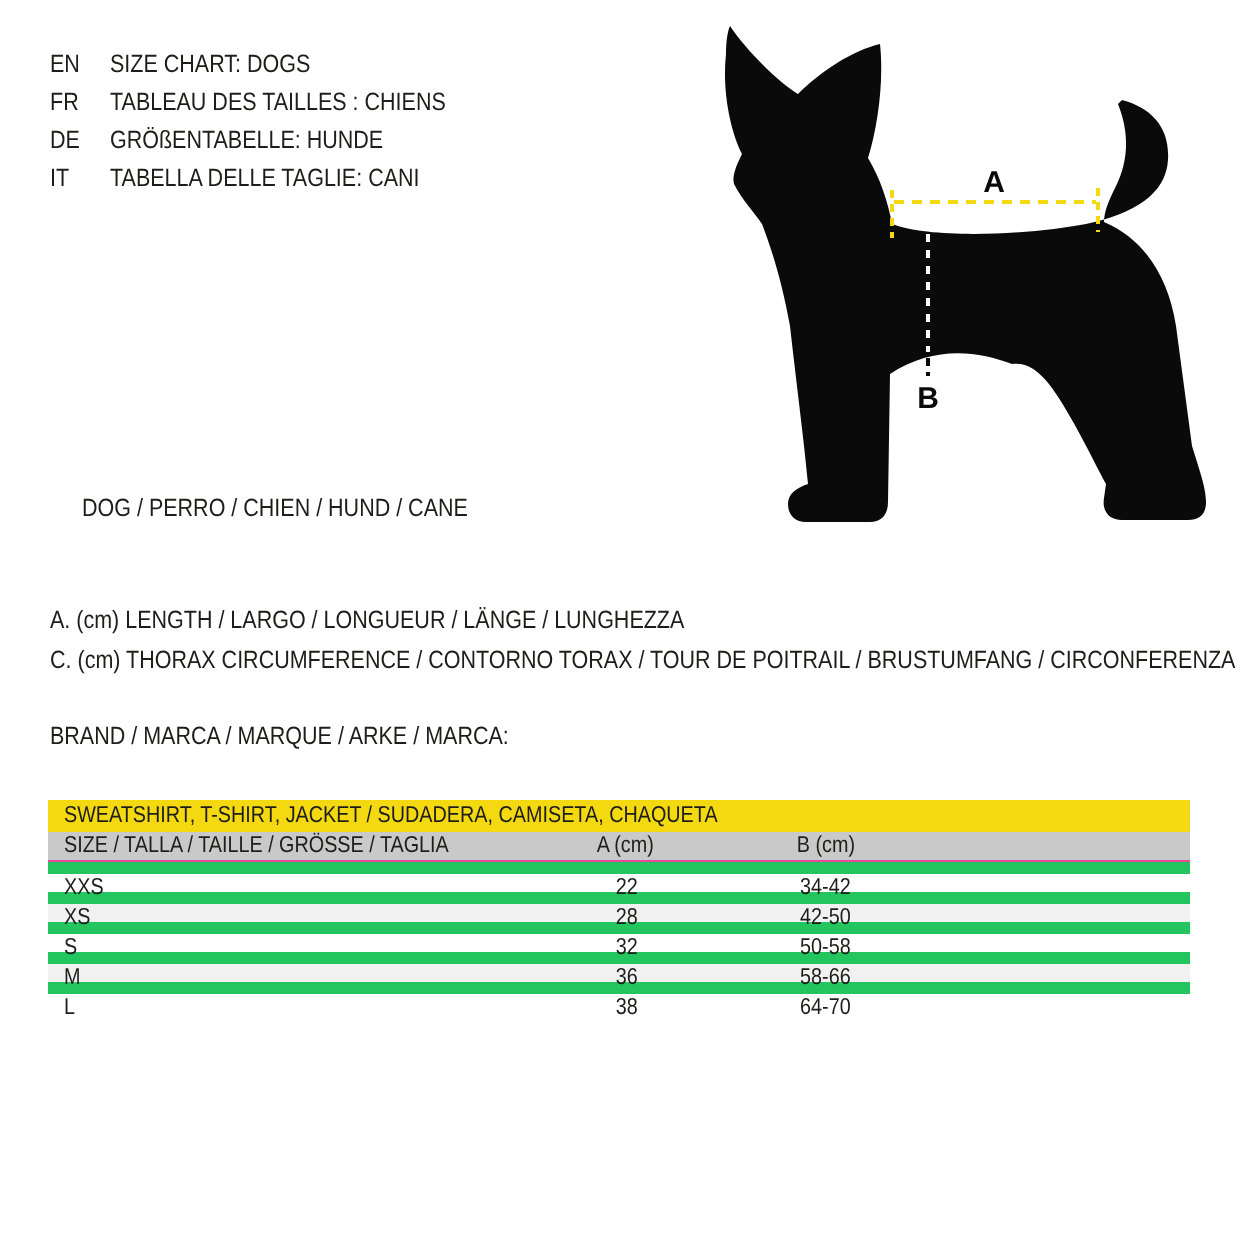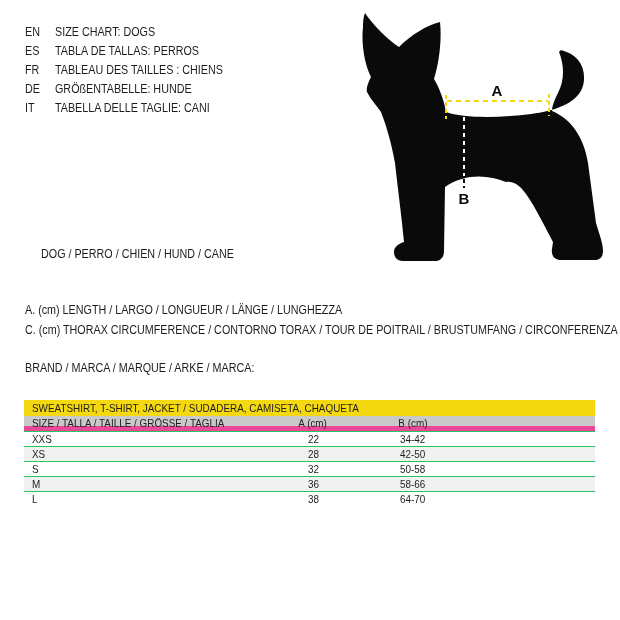--- a/index.html
+++ b/index.html
@@ -27,38 +27,34 @@
   .note-animal { top:247px;padding-left:16px; }
   .note-length { top:303px; }
   .note-thorax { top:323px; }
   .note-brand  { top:361px; }
 
   
   .size-table { position:absolute; left:24px; top:400px; width:571px; font-size:11.5px; }
   .tbl-header { background:#F4D911; padding:2px 0 2px 8px; font-weight:normal; }
   .tbl-header .hline { display:block; height:12px; line-height:12px; }
   .tbl-grid-row { display:grid; grid-template-columns:235px 108px 92px 1fr; align-items:center; height:15px; line-height:15px; }
-  .tbl-subheader { background:#C9C9C9; border-bottom:5px solid #ec4899; }
+  .tbl-subheader { background:#C9C9C9; border-bottom:1px solid #ec4899; }
   .cell-left  { padding-left:8px; text-align:left; }
   .cell-ctr   { text-align:center; }
-  .trow { border-top:1px solid #22c55e; }
+  .trow { border-top:6px solid #22c55e; }
   .trow:first-of-type { border-top:none; }
   .trow.alt { background:#F1F1F1; }
 </style>
 </head>
 <body>
 
 <div class="lang-list">
   <div class="lang-row">
     <span class="lang-code"><span class="cx">EN</span></span>
     <span class="cx">SIZE CHART: DOGS</span>
-  </div>
-  <div class="lang-row">
-    <span class="lang-code"><span class="cx">ES</span></span>
-    <span class="cx">TABLA DE TALLAS: PERROS</span>
   </div>
   <div class="lang-row">
     <span class="lang-code"><span class="cx">FR</span></span>
     <span class="cx">TABLEAU DES TAILLES : CHIENS</span>
   </div>
   <div class="lang-row">
     <span class="lang-code"><span class="cx">DE</span></span>
     <span class="cx">GRÖßENTABELLE: HUNDE</span>
   </div>
   <div class="lang-row">

